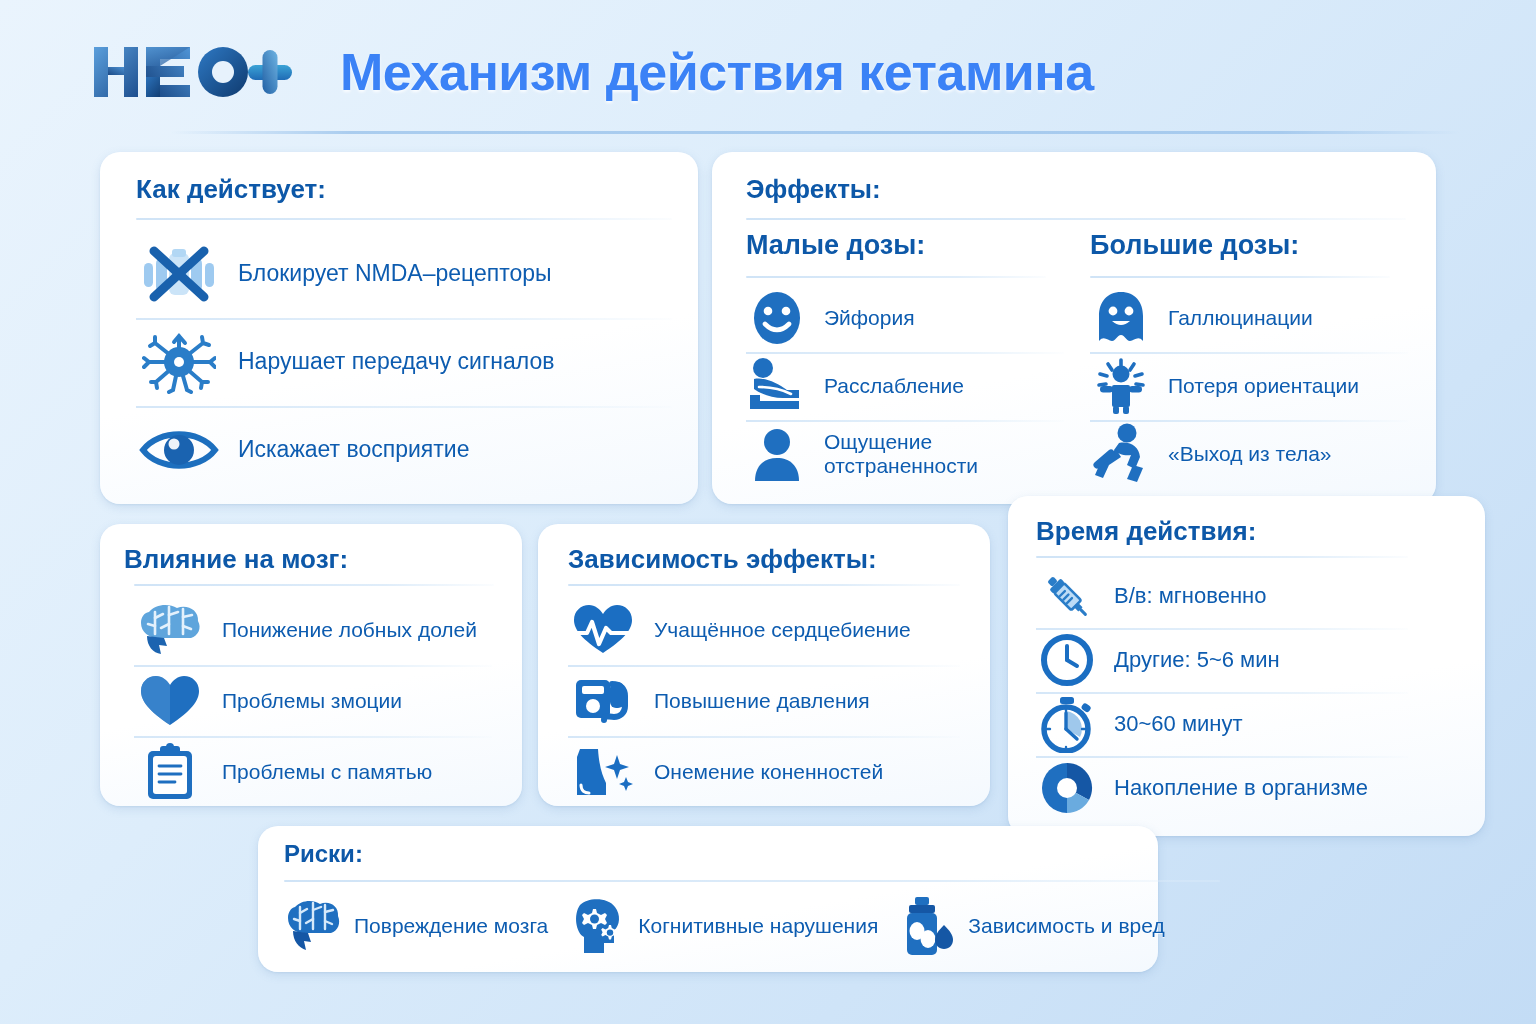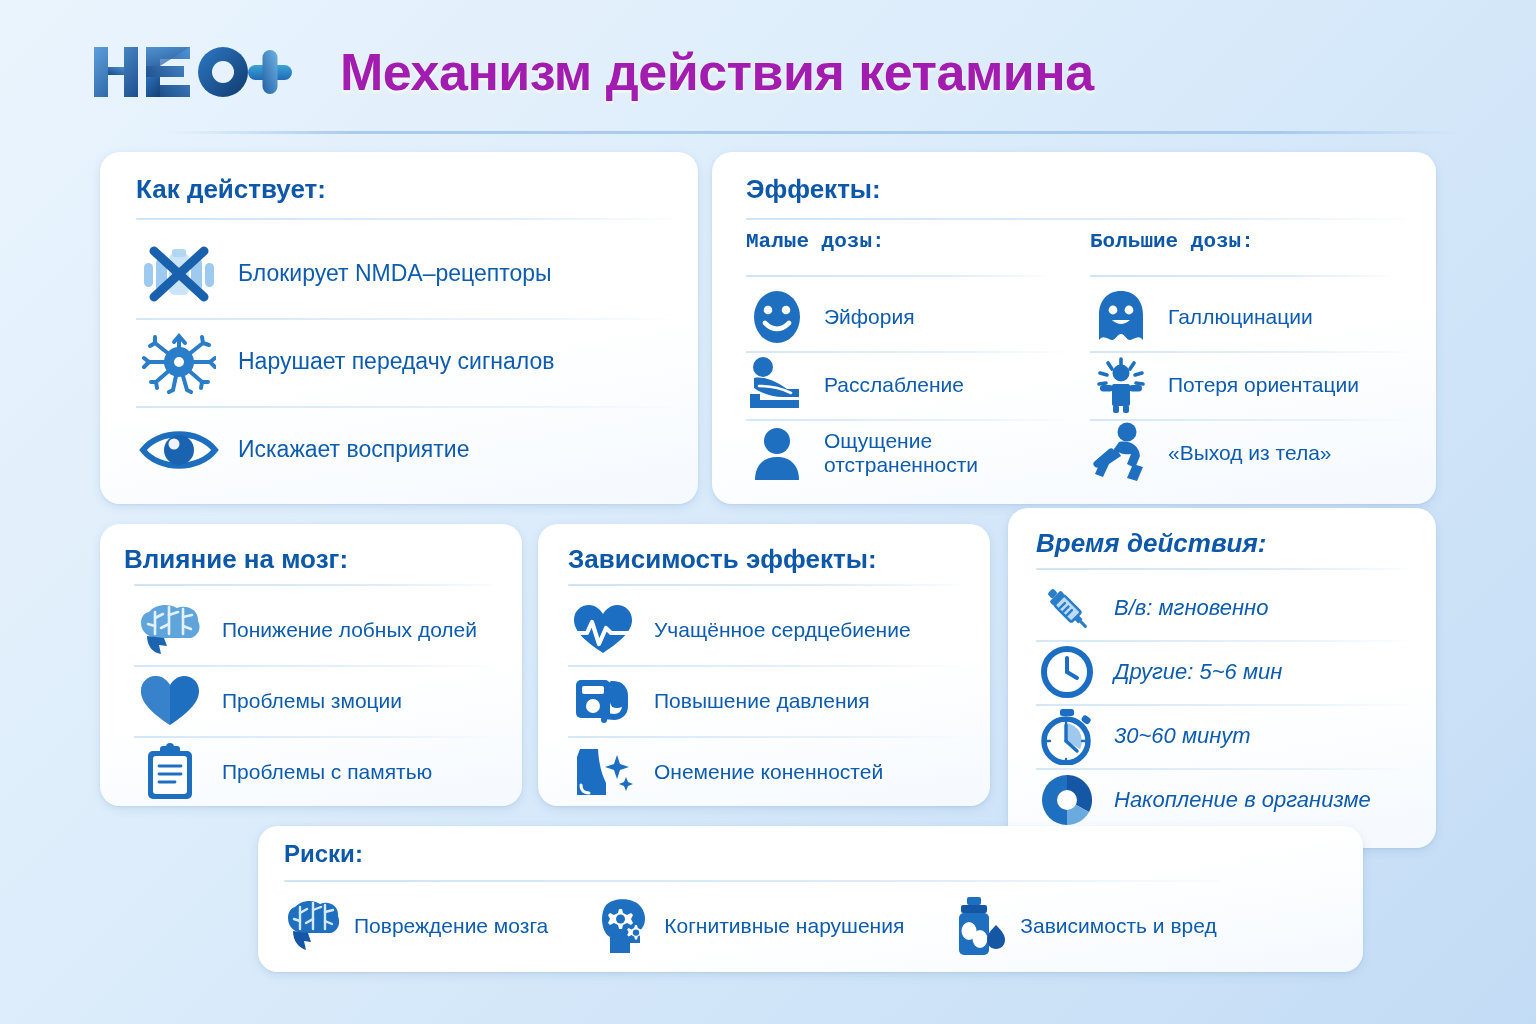--- a/index.html
+++ b/index.html
@@ -36,21 +36,21 @@
     align-items: center;
   }
   .logo svg { display: block; }
 
   .page-title {
     position: absolute;
     left: 340px; top: 42px;
     font-size: 52px;
     font-weight: bold;
     letter-spacing: -0.5px;
-    color: #a21caf;
+    color: #3b82f6;
     text-shadow: 0 2px 3px rgba(255,255,255,0.85);
     white-space: nowrap;
   }
 
   .header-rule {
     position: absolute;
     left: 170px; top: 131px;
     width: 1290px; height: 3px;
     background: linear-gradient(90deg, rgba(160,200,238,0) 0%, rgba(150,192,234,0.75) 14%, rgba(150,192,234,0.75) 86%, rgba(160,200,238,0) 100%);
     border-radius: 2px;
@@ -124,25 +124,24 @@
     position: absolute;
     left: 34px; top: 78px;
     width: 666px;
     display: flex;
     gap: 22px;
   }
   .dose-col { width: 322px; }
   .dose-col h3 {
     color: #0d58a8;
     font-weight: bold;
-    font-size: 21px;
-    padding-bottom: 22px;
+    font-size: 27px;
+    padding-bottom: 15px;
     white-space: nowrap;
     text-shadow: 0 1px 1px rgba(255,255,255,0.9);
-    font-family: Liberation Mono, monospace;
   }
   .dose-col .rule { width: 300px; margin-bottom: 6px; }
   .dose-col .row { height: 68px; }
   .dose-col .row-icon { width: 62px; height: 58px; }
   .dose-col .row-label { font-size: 21px; }
 
   
   #card-brain { left: 100px; top: 524px; width: 422px; height: 282px; }
   #card-brain .card-title { position: absolute; left: 24px; top: 20px; }
   #card-brain .rule { position: absolute; left: 34px; top: 60px; width: 360px; }
@@ -154,39 +153,39 @@
   
   #card-physical { left: 538px; top: 524px; width: 452px; height: 282px; }
   #card-physical .card-title { position: absolute; left: 30px; top: 20px; }
   #card-physical .rule { position: absolute; left: 30px; top: 60px; width: 392px; }
   #card-physical .rows { position: absolute; left: 30px; top: 70px; width: 396px; }
   #card-physical .row { height: 71px; }
   #card-physical .row-icon { width: 70px; height: 60px; }
   #card-physical .row-label { font-size: 21px; }
 
   
-  #card-time { left: 1008px; top: 508px; width: 428px; height: 340px; font-style: italic; }
+  #card-time { left: 1008px; top: 496px; width: 477px; height: 340px; }
   #card-time .card-title { position: absolute; left: 28px; top: 20px; }
   #card-time .rule { position: absolute; left: 28px; top: 60px; width: 372px; }
   #card-time .rows { position: absolute; left: 28px; top: 68px; width: 376px; }
   #card-time .row { height: 64px; }
   #card-time .row-icon { width: 62px; height: 56px; }
   #card-time .row-label { font-size: 22px; }
 
   
-  #card-risks { left: 258px; top: 826px; width: 1105px; height: 146px; text-align: right; }
+  #card-risks { left: 258px; top: 826px; width: 900px; height: 146px; text-align: right; }
   #card-risks .card-title { position: absolute; left: 26px; top: 14px; font-size: 24px; }
   #card-risks .rule { position: absolute; left: 26px; top: 54px; width: 936px; }
   .risk-items {
     position: absolute;
     left: 26px; top: 64px;
     width: 940px; height: 72px;
     display: flex;
     align-items: center;
-    gap: 46px;
+    gap: 20px;
   }
   .risk-item {
     display: flex;
     align-items: center;
     gap: 12px;
   }
   .risk-item .row-label { font-size: 21px; white-space: nowrap; }
   .risk-item .row-icon { width: 58px; height: 62px; }
 </style>
 </head>

